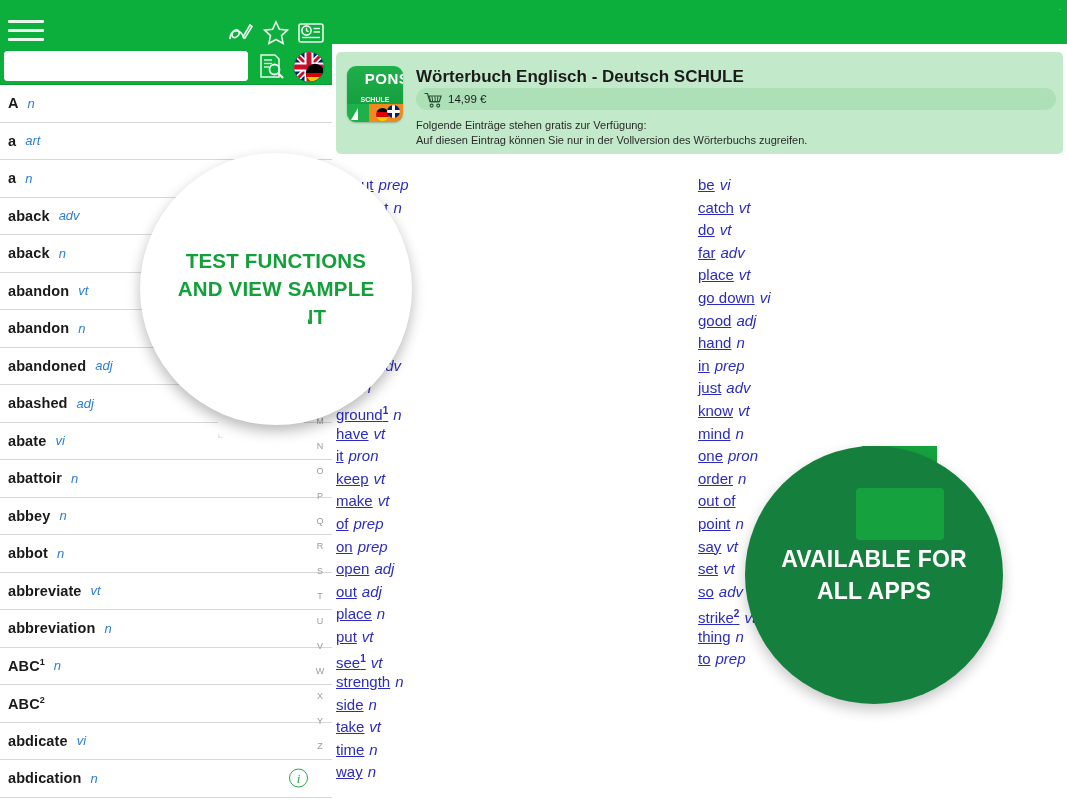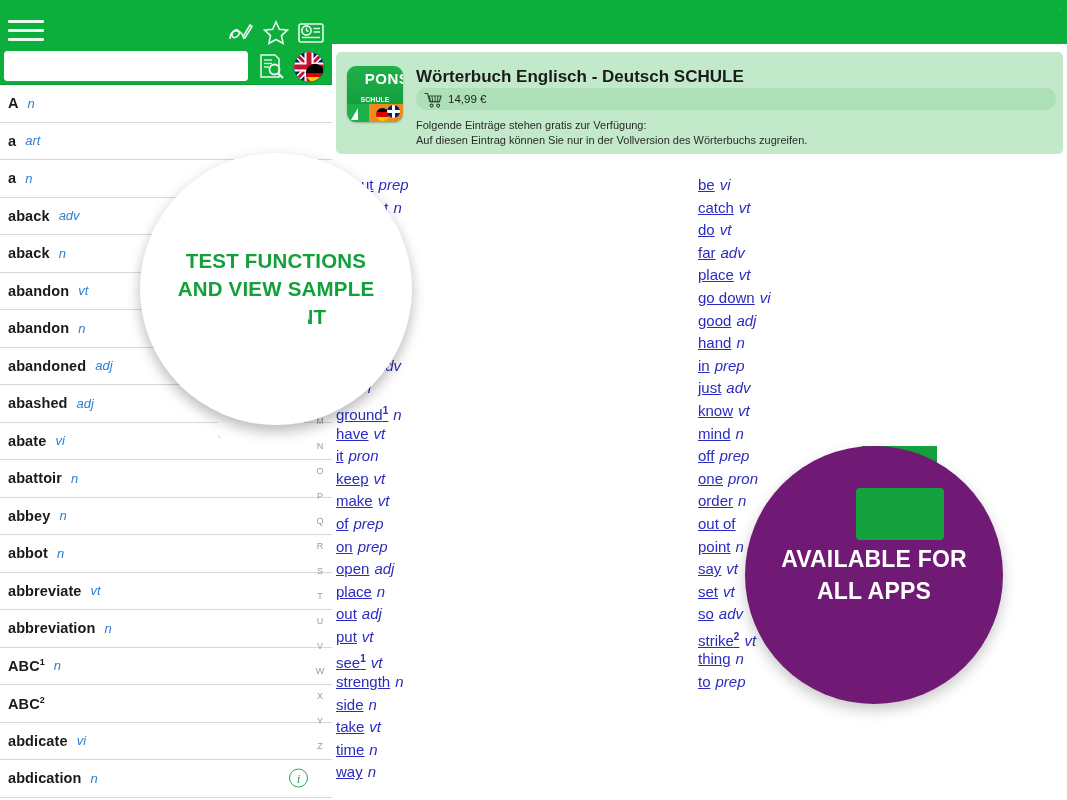--- a/index.html
+++ b/index.html
@@ -297,21 +297,21 @@
     position: absolute; left: 216px; top: 300px;
     width: 92px; height: 68px;
     background: #ffffff;
     z-index: 41;
   }
 
   #bubble-apps {
     position: absolute; left: 745px; top: 446px;
     width: 258px; height: 258px;
     border-radius: 50%;
-    background: #701a75;
+    background: #15803d;
     box-shadow: 0 6px 14px rgba(0,0,0,0.22);
     z-index: 40;
     display: flex; align-items: center; justify-content: center;
   }
   #bubble-apps .txt {
     text-align: center;
     color: #ffffff;
     font-weight: bold;
     font-size: 23px;
     line-height: 32px;
@@ -571,22 +571,22 @@
             <div class="wcol-item"><a>down</a><span class="pos">adv</span></div>
             <div class="wcol-item"><a>fall</a><span class="pos">vi</span></div>
             <div class="wcol-item"><a>ground<sup>1</sup></a><span class="pos">n</span></div>
             <div class="wcol-item"><a>have</a><span class="pos">vt</span></div>
             <div class="wcol-item"><a>it</a><span class="pos">pron</span></div>
             <div class="wcol-item"><a>keep</a><span class="pos">vt</span></div>
             <div class="wcol-item"><a>make</a><span class="pos">vt</span></div>
             <div class="wcol-item"><a>of</a><span class="pos">prep</span></div>
             <div class="wcol-item"><a>on</a><span class="pos">prep</span></div>
             <div class="wcol-item"><a>open</a><span class="pos">adj</span></div>
+            <div class="wcol-item"><a>out</a><span class="pos">adj</span></div>
             <div class="wcol-item"><a>place</a><span class="pos">n</span></div>
-            <div class="wcol-item"><a>out</a><span class="pos">adj</span></div>
             <div class="wcol-item"><a>put</a><span class="pos">vt</span></div>
             <div class="wcol-item"><a>see<sup>1</sup></a><span class="pos">vt</span></div>
             <div class="wcol-item"><a>strength</a><span class="pos">n</span></div>
             <div class="wcol-item"><a>side</a><span class="pos">n</span></div>
             <div class="wcol-item"><a>take</a><span class="pos">vt</span></div>
             <div class="wcol-item"><a>time</a><span class="pos">n</span></div>
             <div class="wcol-item"><a>way</a><span class="pos">n</span></div>
           </div>
         <div class="col" id="col-right">
             <div class="wcol-item"><a>be</a><span class="pos">vi</span></div>
@@ -594,21 +594,20 @@
             <div class="wcol-item"><a>do</a><span class="pos">vt</span></div>
             <div class="wcol-item"><a>far</a><span class="pos">adv</span></div>
             <div class="wcol-item"><a>place</a><span class="pos">vt</span></div>
             <div class="wcol-item"><a>go down</a><span class="pos">vi</span></div>
             <div class="wcol-item"><a>good</a><span class="pos">adj</span></div>
             <div class="wcol-item"><a>hand</a><span class="pos">n</span></div>
             <div class="wcol-item"><a>in</a><span class="pos">prep</span></div>
             <div class="wcol-item"><a>just</a><span class="pos">adv</span></div>
             <div class="wcol-item"><a>know</a><span class="pos">vt</span></div>
             <div class="wcol-item"><a>mind</a><span class="pos">n</span></div>
-            <div class="wcol-item"><a>off</a><span class="pos">prep</span></div>
             <div class="wcol-item"><a>one</a><span class="pos">pron</span></div>
             <div class="wcol-item"><a>order</a><span class="pos">n</span></div>
             <div class="wcol-item"><a>out of</a></div>
             <div class="wcol-item"><a>point</a><span class="pos">n</span></div>
             <div class="wcol-item"><a>say</a><span class="pos">vt</span></div>
             <div class="wcol-item"><a>set</a><span class="pos">vt</span></div>
             <div class="wcol-item"><a>so</a><span class="pos">adv</span></div>
             <div class="wcol-item"><a>strike<sup>2</sup></a><span class="pos">vt</span></div>
             <div class="wcol-item"><a>thing</a><span class="pos">n</span></div>
             <div class="wcol-item"><a>to</a><span class="pos">prep</span></div>

